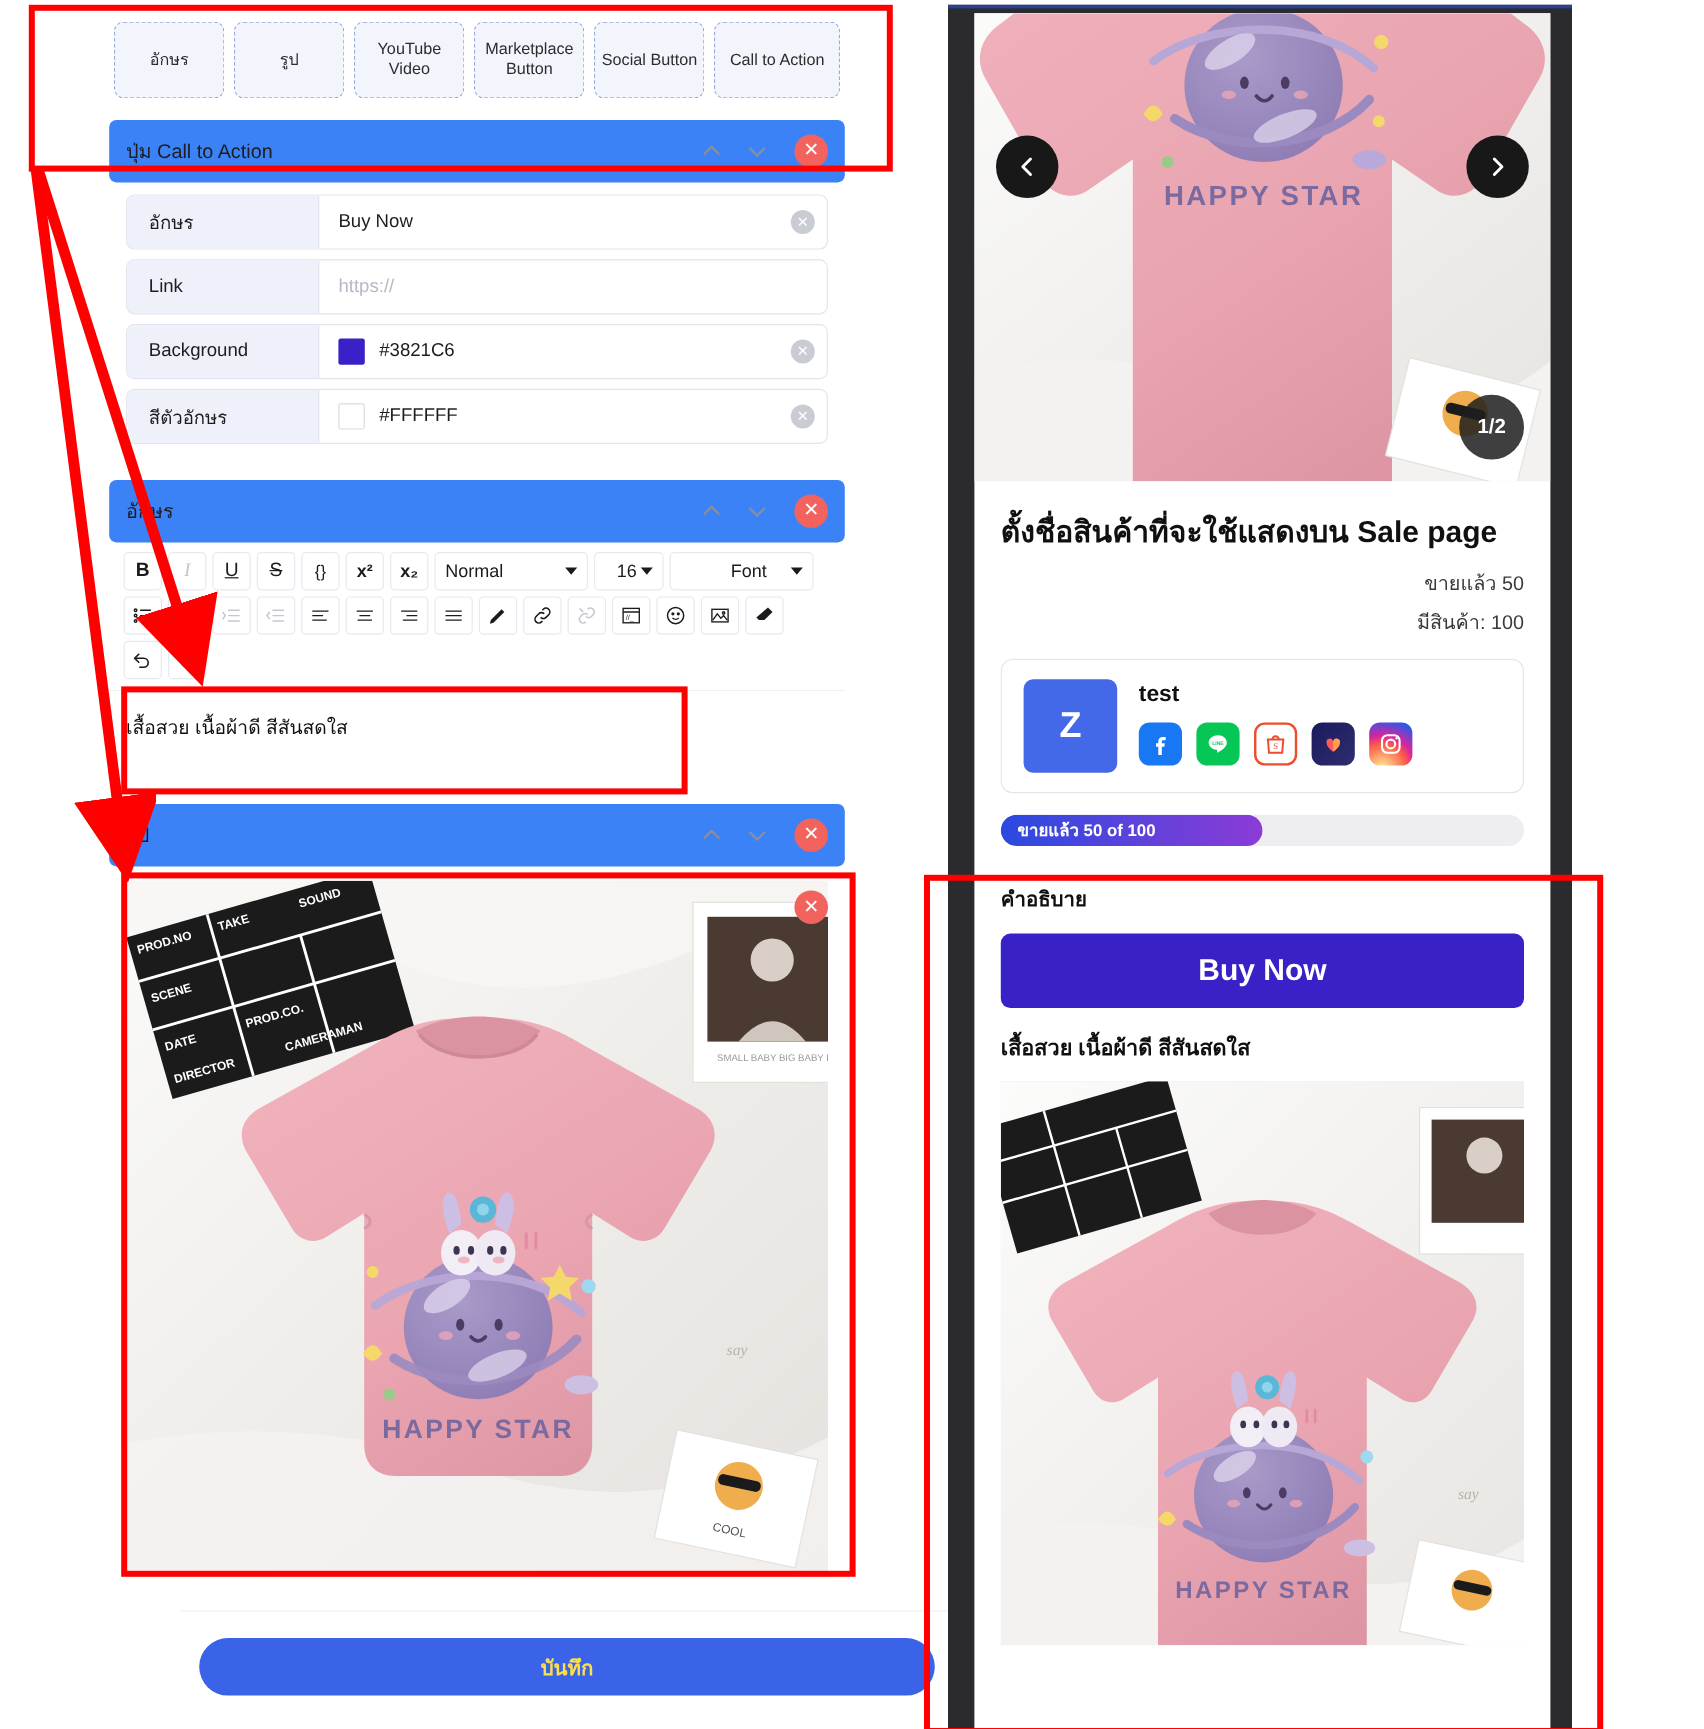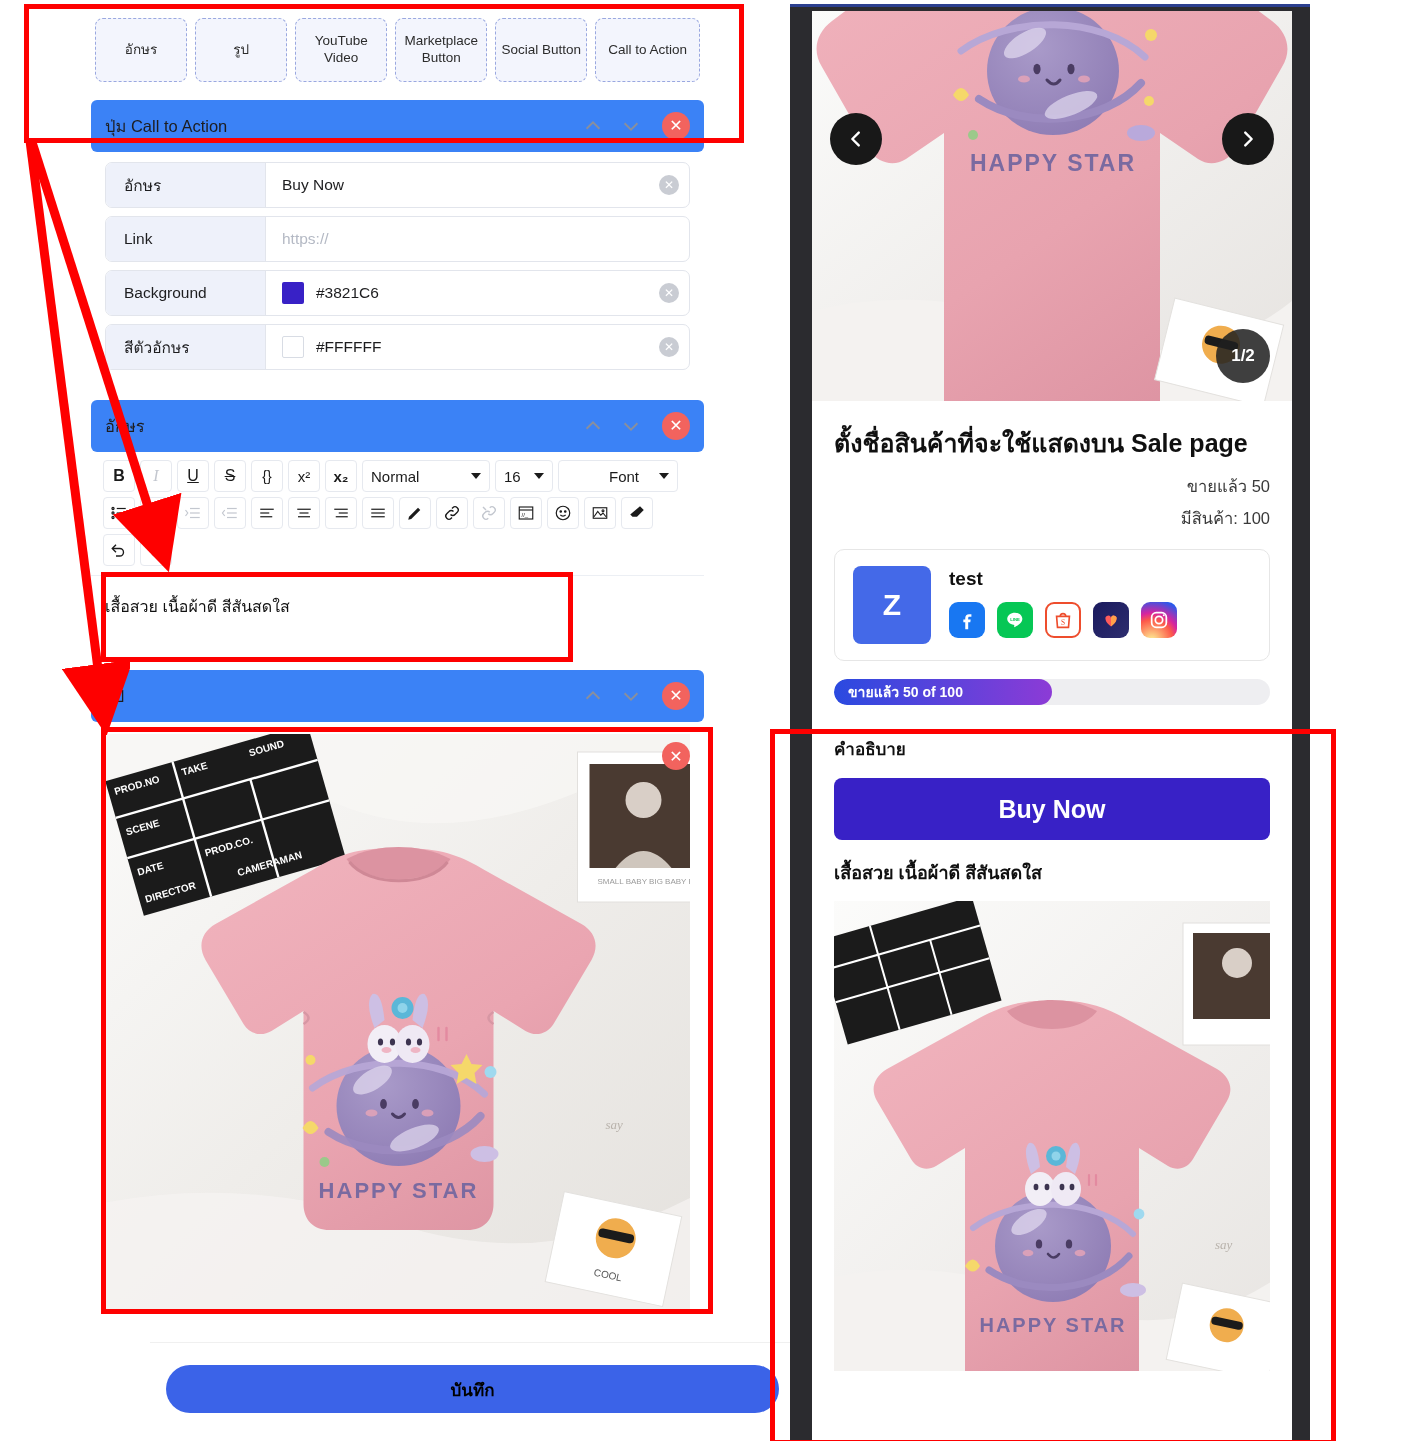--- a/index.html
+++ b/index.html
@@ -85,21 +85,21 @@
     font-size: 16px; color: #1b1b1b; line-height: 1;
   }
   .tb-btn.dim { color: #c3c7cf; }
   .tb-btn svg { width: 18px; height: 18px; }
   .tb-sel {
     height: 32px; border: 1px solid #e6e9ef; border-radius: 4px; background: #fff;
     display: flex; align-items: center; justify-content: space-between;
     padding: 0 8px; font-size: 15px; color: #1b1b1b; gap: 20px;
   }
   .tb-sel.w-normal { width: 128px; }
-  .tb-sel.w-size { width: 58px; padding: 0 8px; gap: 3px; }
+  .tb-sel.w-size { width: 58px; padding: 0 18px; gap: 3px; }
   .tb-sel.w-font { width: 120px; justify-content: flex-end; }
   .caret { width: 0; height: 0; border-left: 5px solid transparent; border-right: 5px solid transparent; border-top: 6px solid #1b1b1b; }
 
   .rte-body {
     min-height: 86px; padding: 18px 14px; font-size: 16px; color: #111;
     background: #fff;
   }
 
   
   .img-block { padding: 12px 14px 18px 14px; position: relative; }
@@ -107,21 +107,21 @@
   .img-x {
     position: absolute; right: 14px; top: 20px; z-index: 6;
     width: 28px; height: 28px; border-radius: 50%; background: #f2635e; color: #fff;
     display: flex; align-items: center; justify-content: center; font-size: 16px;
   }
 
   
   .save-wrap { position: absolute; left: 75px; right: 0; bottom: 0; width: 645px;
                background:#fff; padding: 22px 16px 28px 16px; border-top: 1px solid #f0f0f0; }
   .save-btn {
-    width: 100%; height: 48px; border-radius: 24px; background: #3b63e8; color: #000000;
+    width: 100%; height: 48px; border-radius: 24px; background: #3b63e8; color: #fde047;
     display: flex; align-items: center; justify-content: center;
     font-size: 17px; font-weight: 700;
   }
 
   
   .phone {
     position: absolute; left: 790px; top: 4px; width: 520px; height: 1437px;
     background: #2b2b2f; border-top: 3px solid #2b3f8f;
     padding: 4px 18px 0 22px;
   }
@@ -292,21 +292,21 @@
             </div>
           <div class="tb-btn" style="text-decoration:underline">
               <span>U</span>
             </div>
           <div class="tb-btn" style="text-decoration:line-through">
               <span>S</span>
             </div>
           <div class="tb-btn" style="font-size:14px">
               <span>{}</span>
             </div>
-          <div class="tb-btn" style="font-weight:400;font-size:15px">
+          <div class="tb-btn" style="font-weight:700;font-size:15px">
               <span>x²</span>
             </div>
           <div class="tb-btn" style="font-weight:700;font-size:15px">
               <span>x₂</span>
             </div>
           <div class="tb-sel w-normal">
             <span>Normal</span>
             <span class="caret"></span>
           </div>
           <div class="tb-sel w-size">

